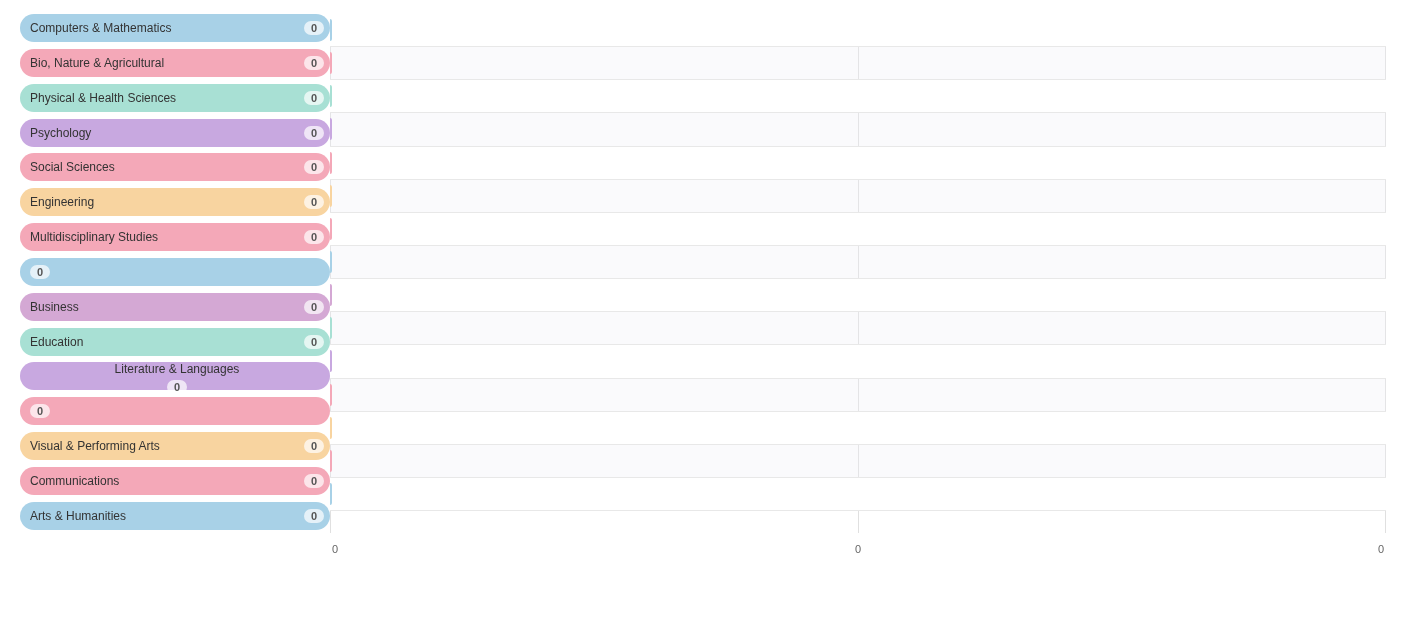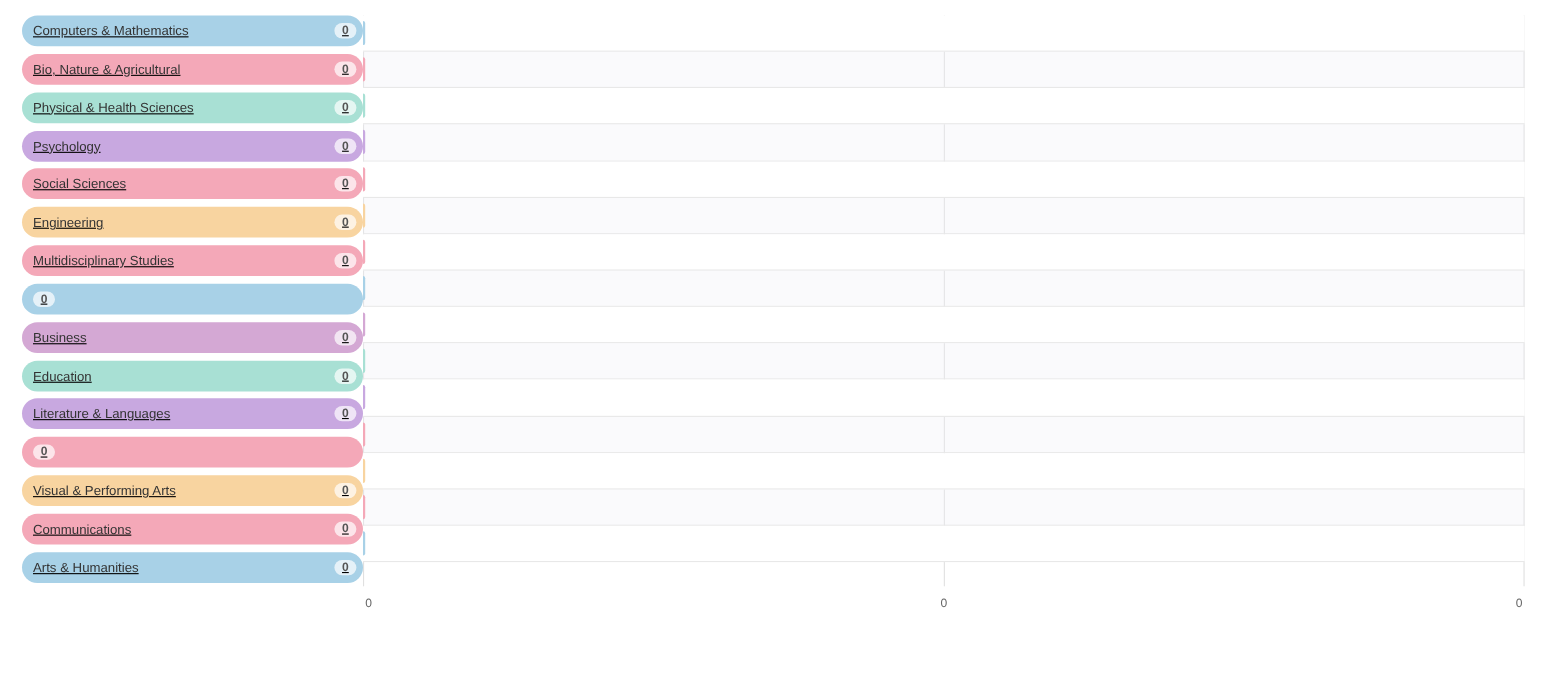--- a/index.html
+++ b/index.html
@@ -37,21 +37,20 @@
       font-size: 11px;
       color: #888;
     }
 
     .chart-area {
       display: flex;
       flex-direction: row;
       width: 100%;
       height: calc(100% - 30px);
       position: relative;
-      text-decoration: underline;
     }
 
     .y-axis-labels {
       width: 310px;
       flex-shrink: 0;
       display: flex;
       flex-direction: column;
       justify-content: space-between;
       padding-top: 0px;
       padding-bottom: 22px;
@@ -191,21 +190,21 @@
           <span class="label-badge">0</span>
         </div>
         <div class="label-pill" style="background: rgb(212, 168, 212); margin-bottom: 3px; justify-content: flex-end;">
           <span class="label-text">Business</span>
           <span class="label-badge">0</span>
         </div>
         <div class="label-pill" style="background: rgb(168, 224, 212); margin-bottom: 3px; gap: 13px;">
           <span class="label-text">Education</span>
           <span class="label-badge">0</span>
         </div>
-        <div class="label-pill" style="background: rgb(200, 168, 224); margin-bottom: 3px;">
+        <div class="label-pill" style="background: rgb(200, 168, 224); margin-bottom: 3px; flex-direction: column;">
           <span class="label-text">Literature &amp; Languages</span>
           <span class="label-badge">0</span>
         </div>
         <div class="label-pill" style="background: rgb(244, 168, 184); margin-bottom: 3px;">
           <span class="label-badge">0</span>
         </div>
         <div class="label-pill" style="background: rgb(248, 212, 160); margin-bottom: 3px; gap: 26px;">
           <span class="label-text">Visual &amp; Performing Arts</span>
           <span class="label-badge">0</span>
         </div>

